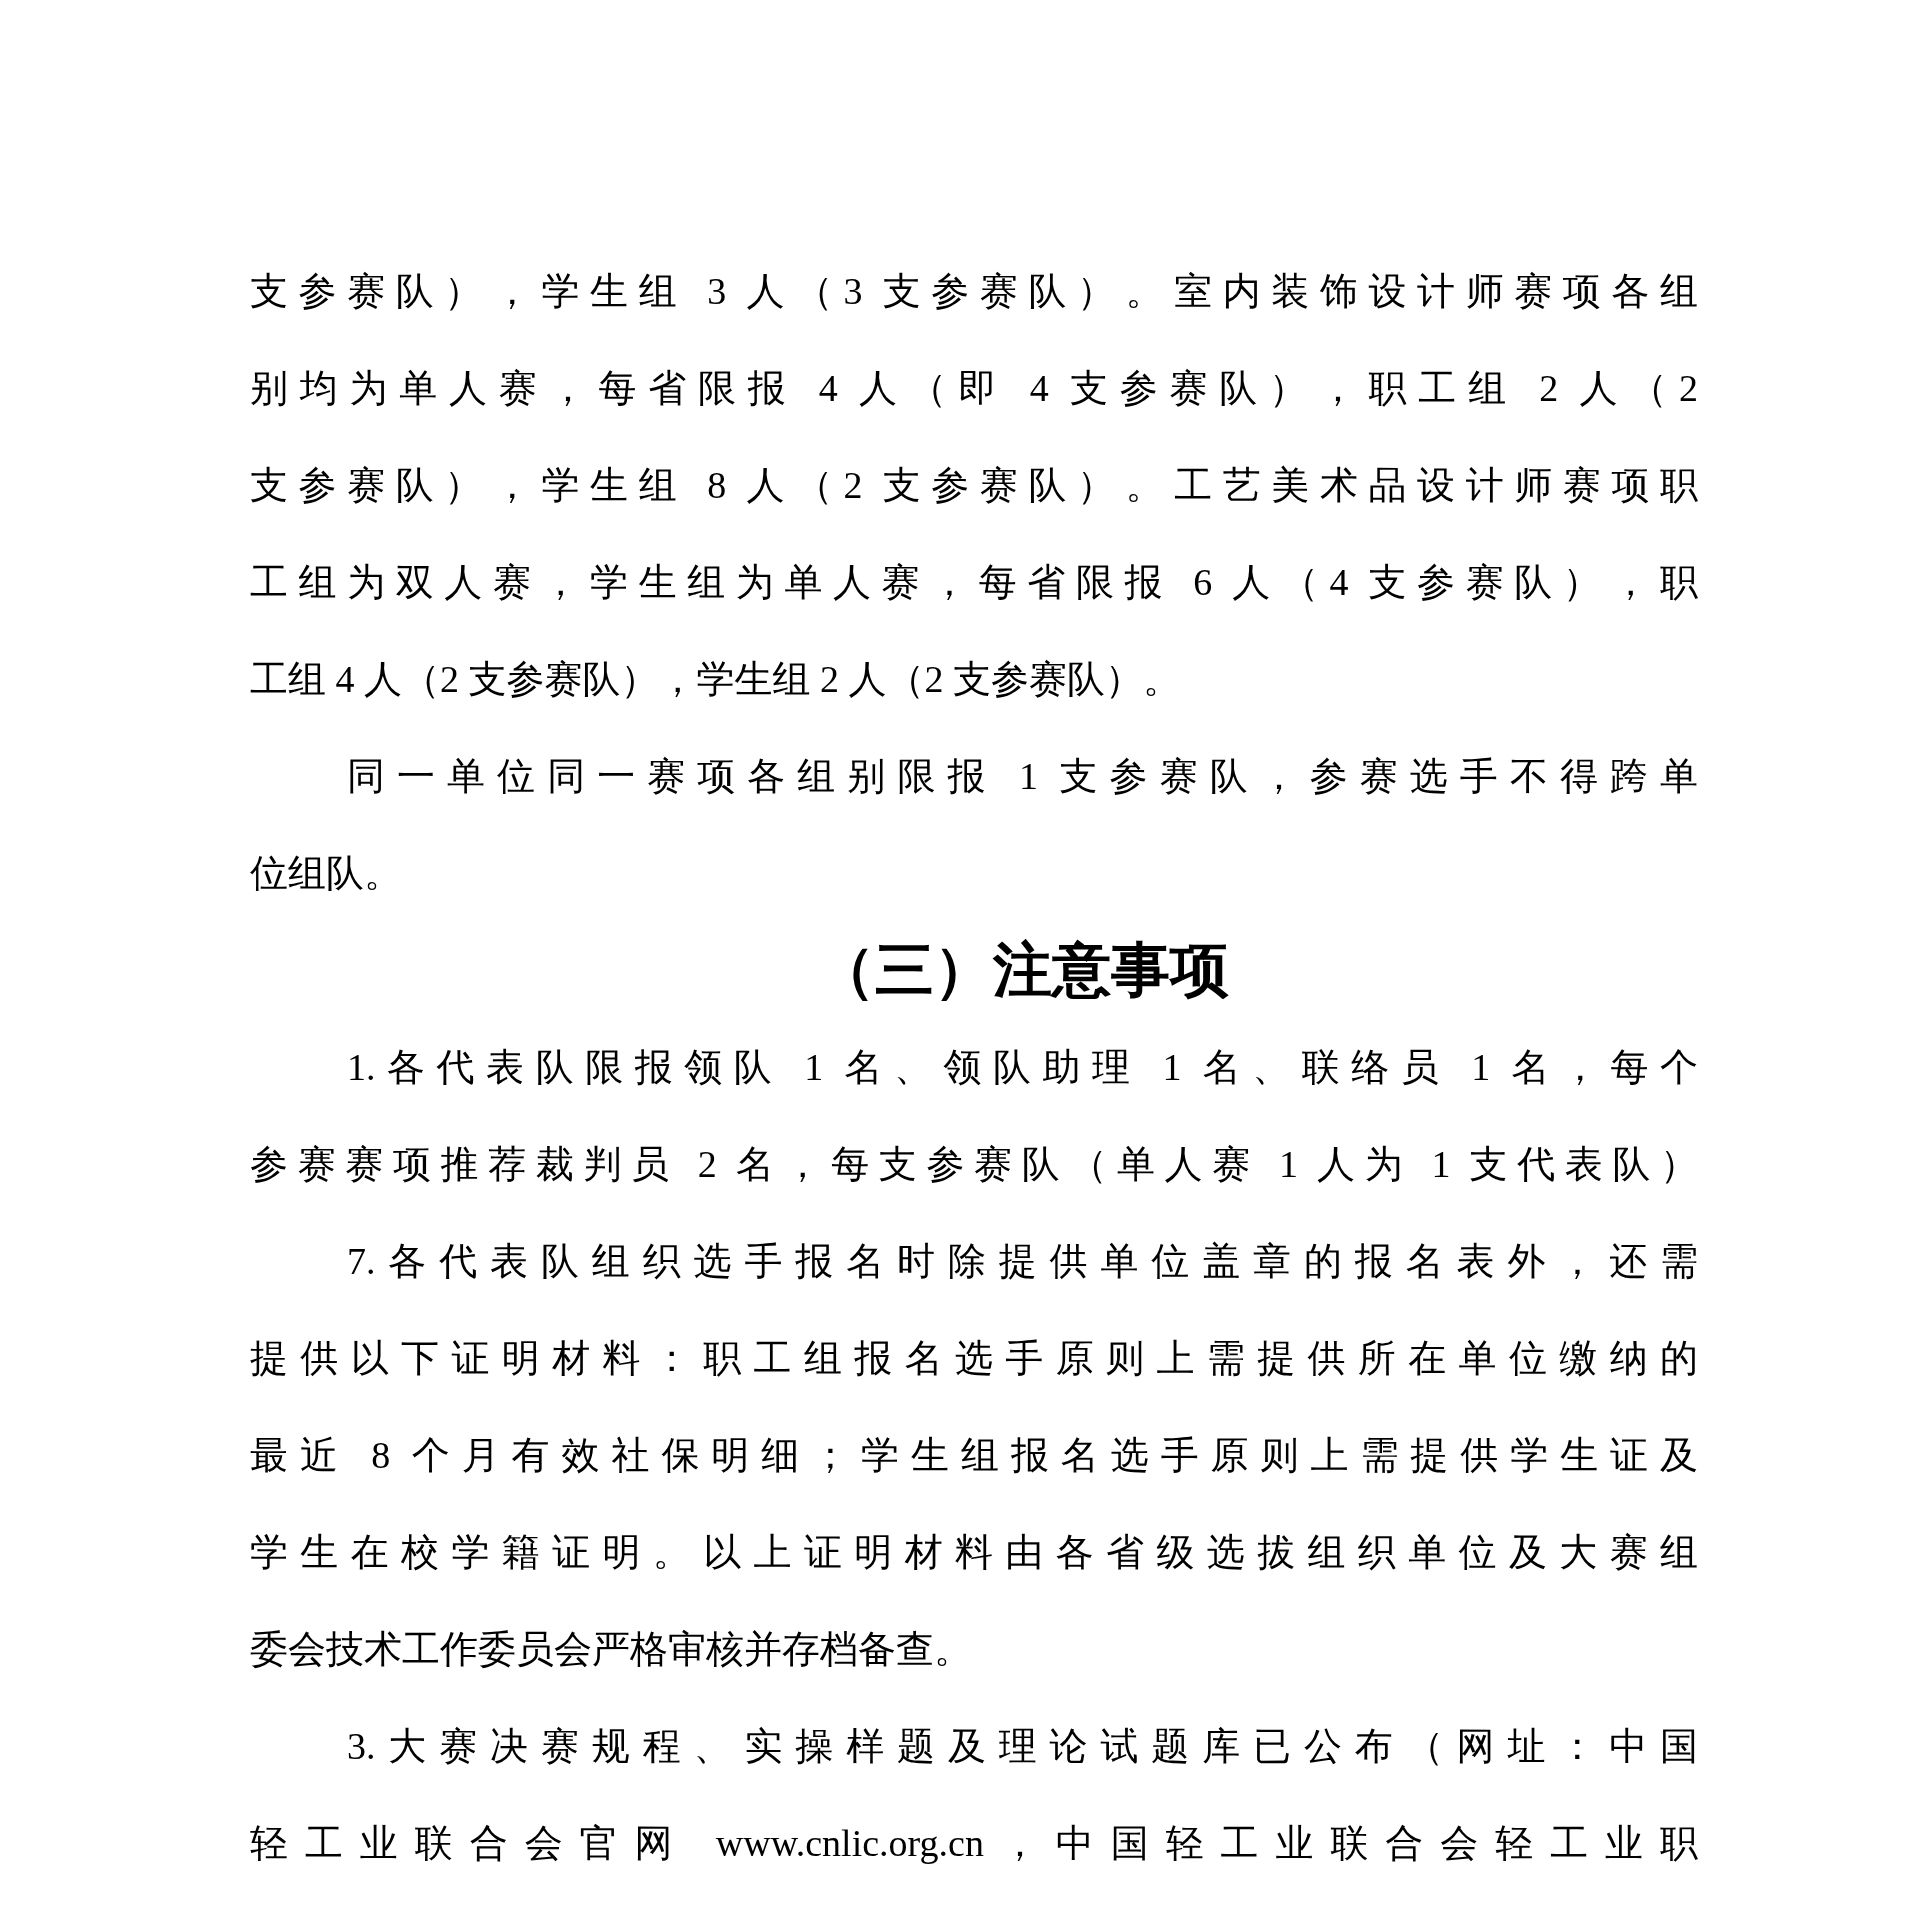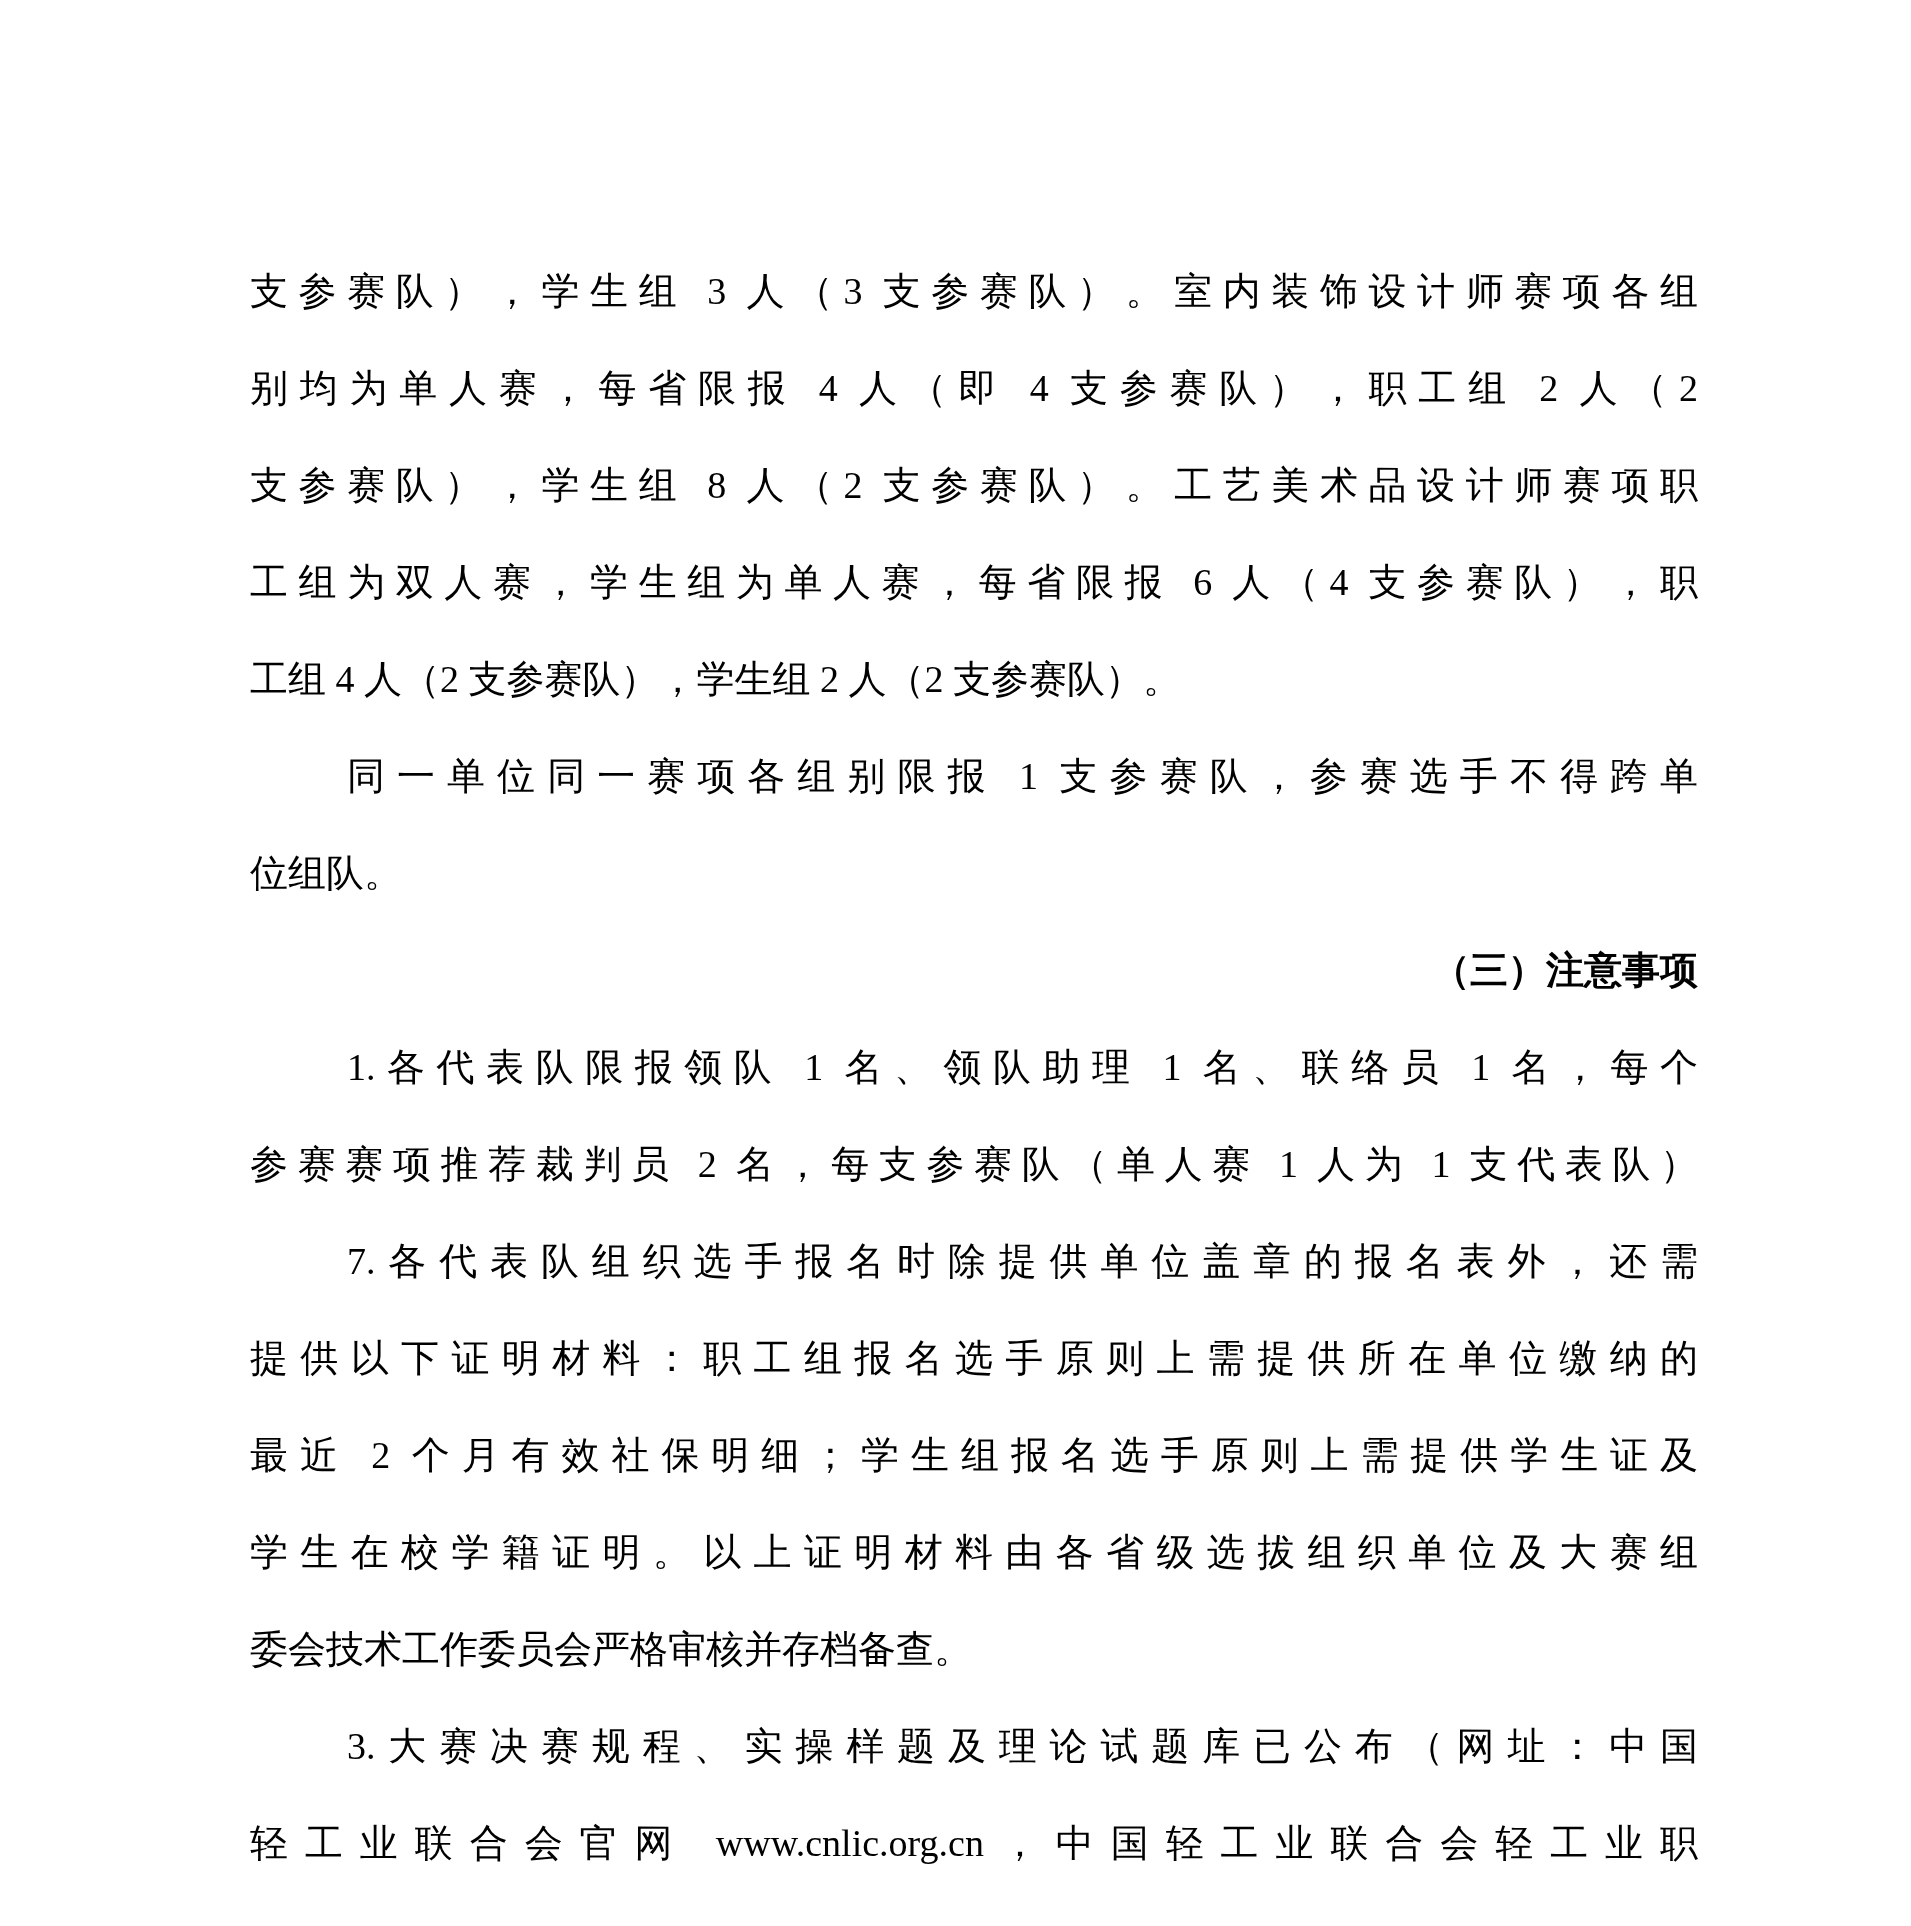--- a/index.html
+++ b/index.html
@@ -39,42 +39,42 @@
     text-align: left;
   }
   
   .indent {
     padding-left: 97px;
   }
   
   .heading {
     font-weight: bold;
     font-family: "Liberation Sans", "DejaVu Sans", sans-serif;
-    text-align: right;
-    font-size: 38px;
+    text-align: center;
+    font-size: 59px;
   }
 </style>
 </head>
 <body>
 
 <div class="page">
   <div class="text-block">
     <div class="line jf">支参赛队），学生组 3 人（3 支参赛队）。室内装饰设计师赛项各组</div>
     <div class="line jf">别均为单人赛，每省限报 4 人（即 4 支参赛队），职工组 2 人（2</div>
     <div class="line jf">支参赛队），学生组 8 人（2 支参赛队）。工艺美术品设计师赛项职</div>
     <div class="line jf">工组为双人赛，学生组为单人赛，每省限报 6 人（4 支参赛队），职</div>
     <div class="line end">工组 4 人（2 支参赛队），学生组 2 人（2 支参赛队）。</div>
     <div class="line jf indent">同一单位同一赛项各组别限报 1 支参赛队，参赛选手不得跨单</div>
     <div class="line end">位组队。</div>
     <div class="line heading indent">（三）注意事项</div>
     <div class="line jf indent">1.各代表队限报领队 1 名、领队助理 1 名、联络员 1 名，每个</div>
     <div class="line jf">参赛赛项推荐裁判员 2 名，每支参赛队（单人赛 1 人为 1 支代表队）</div>
     <div class="line jf indent">7.各代表队组织选手报名时除提供单位盖章的报名表外，还需</div>
     <div class="line jf">提供以下证明材料：职工组报名选手原则上需提供所在单位缴纳的</div>
-    <div class="line jf">最近 2 个月有效社保明细；学生组报名选手原则上需提供学生证及</div>
+    <div class="line jf">最近 8 个月有效社保明细；学生组报名选手原则上需提供学生证及</div>
     <div class="line jf">学生在校学籍证明。以上证明材料由各省级选拔组织单位及大赛组</div>
     <div class="line end">委会技术工作委员会严格审核并存档备查。</div>
     <div class="line jf indent">3.大赛决赛规程、实操样题及理论试题库已公布（网址：中国</div>
     <div class="line jf">轻工业联合会官网 www.cnlic.org.cn，中国轻工业联合会轻工业职</div>
 
   </div>
 
 </div>
 
 

